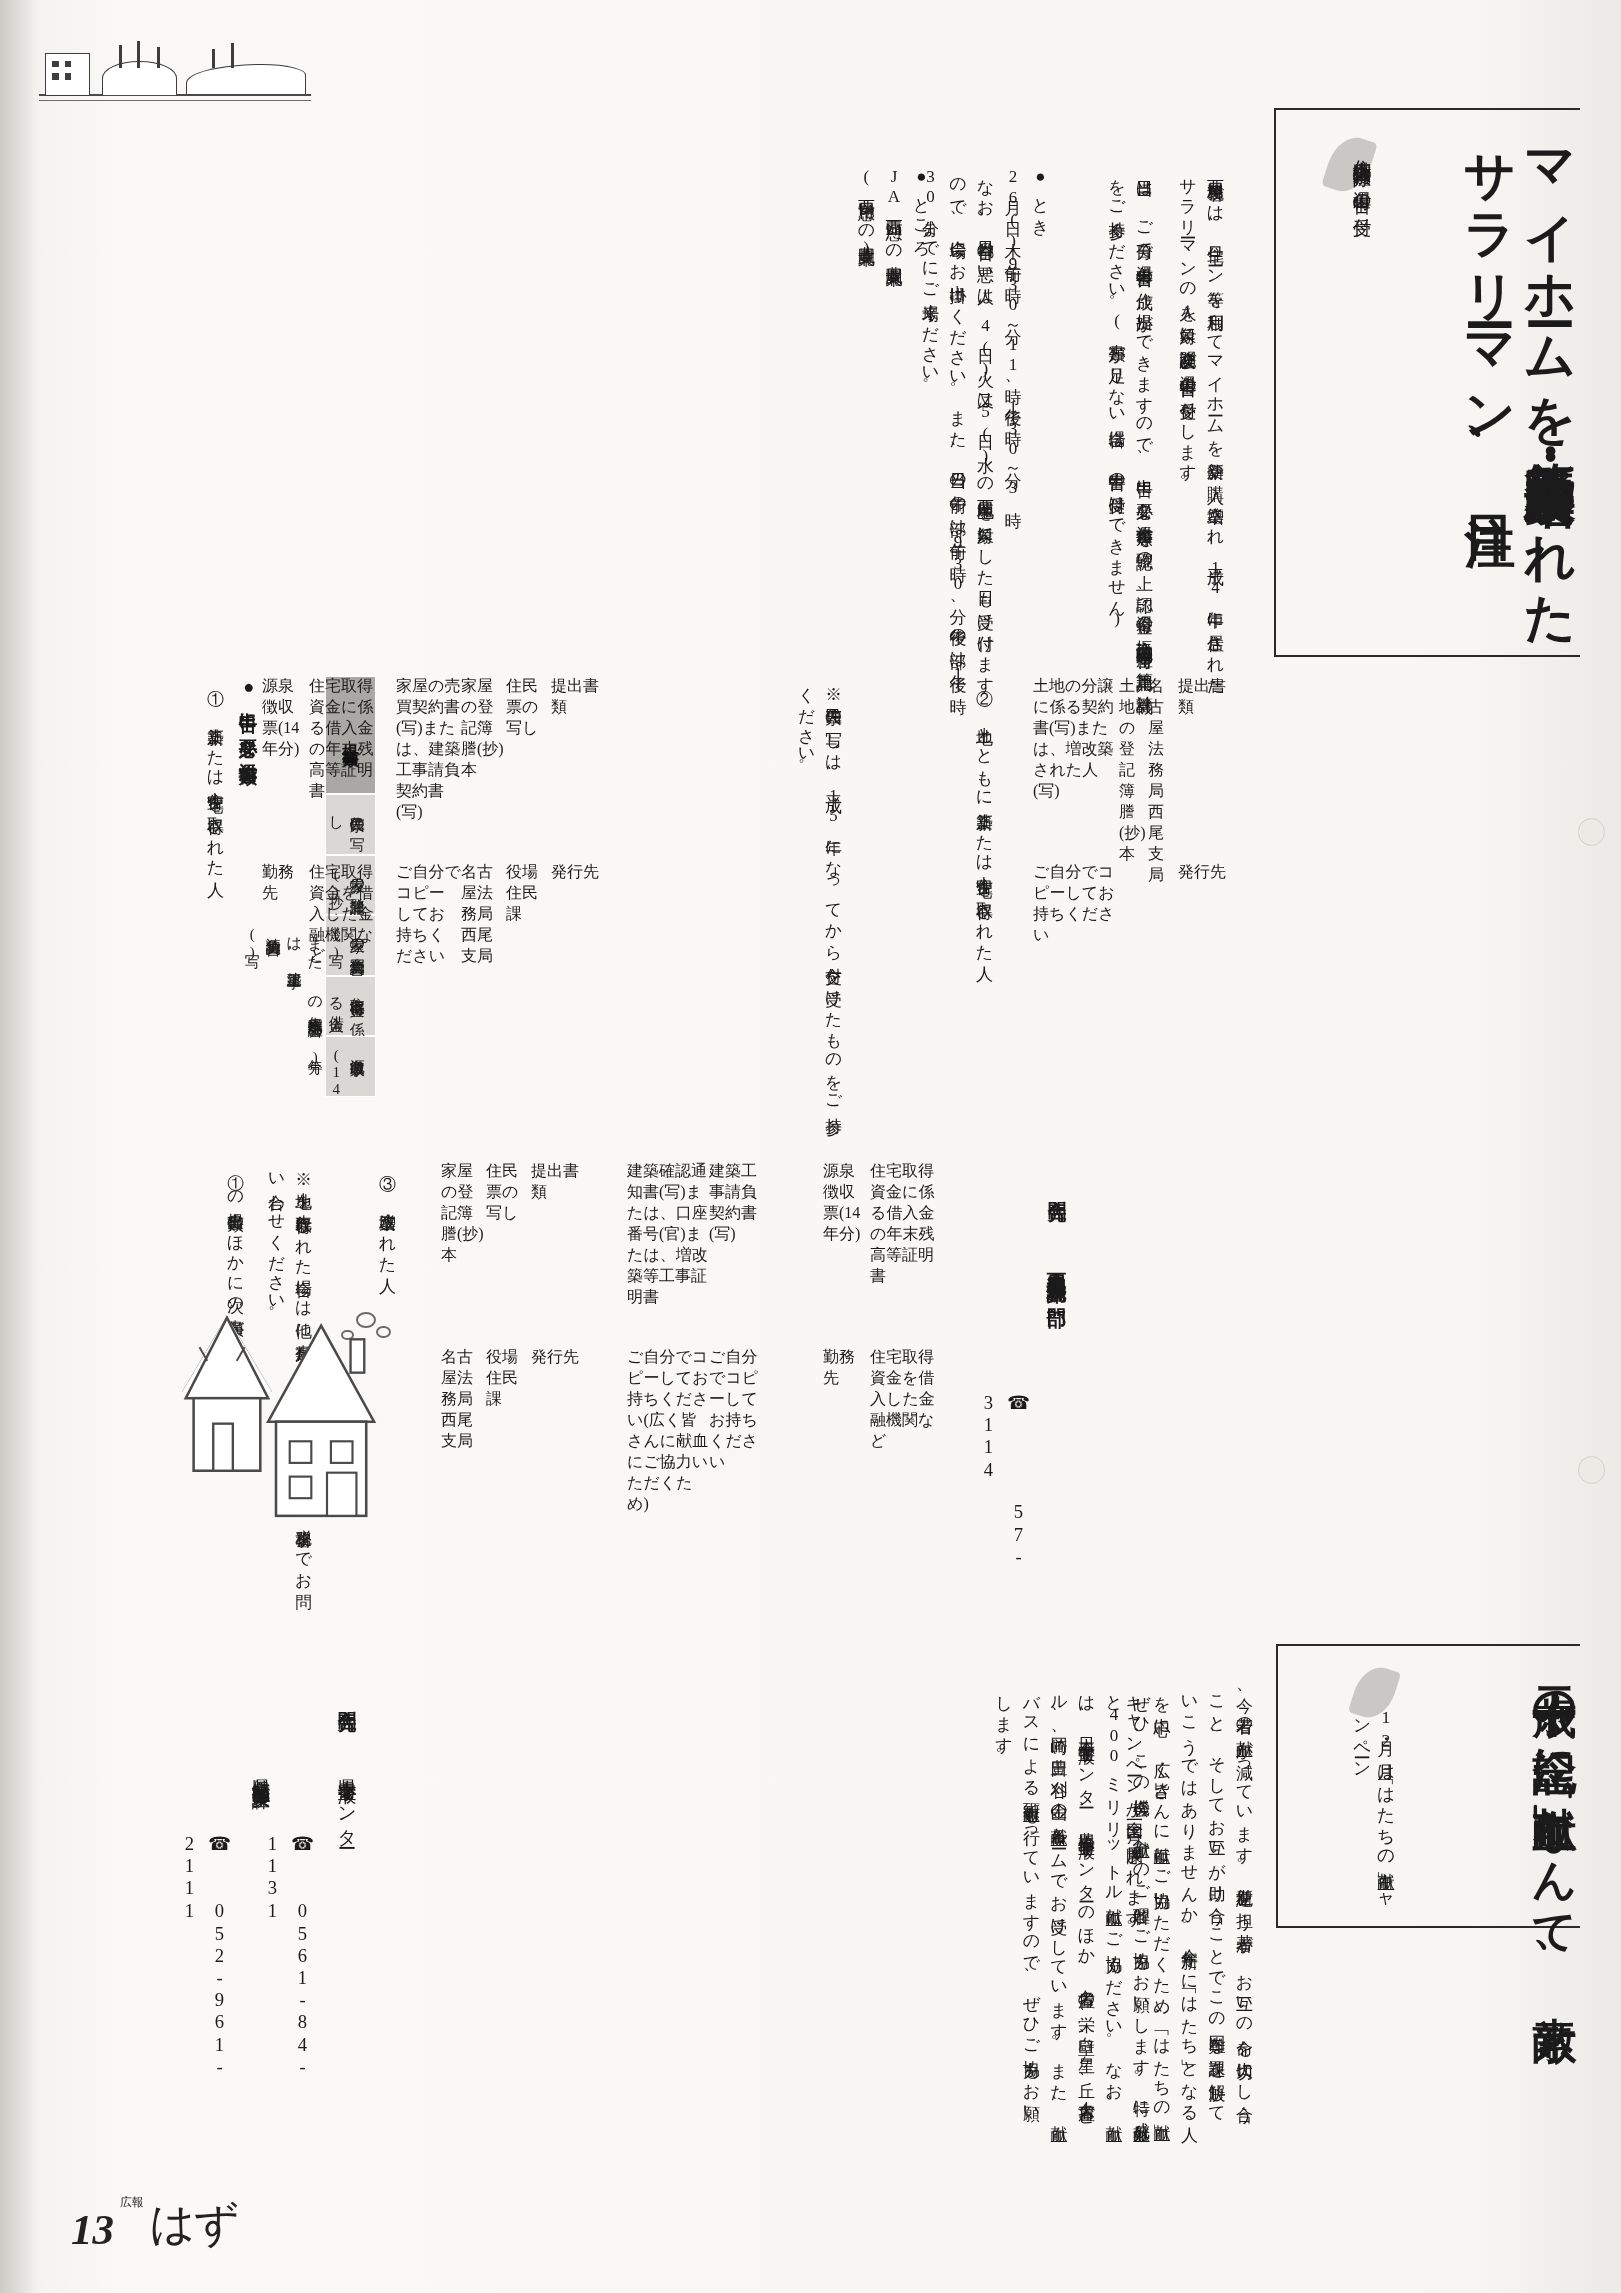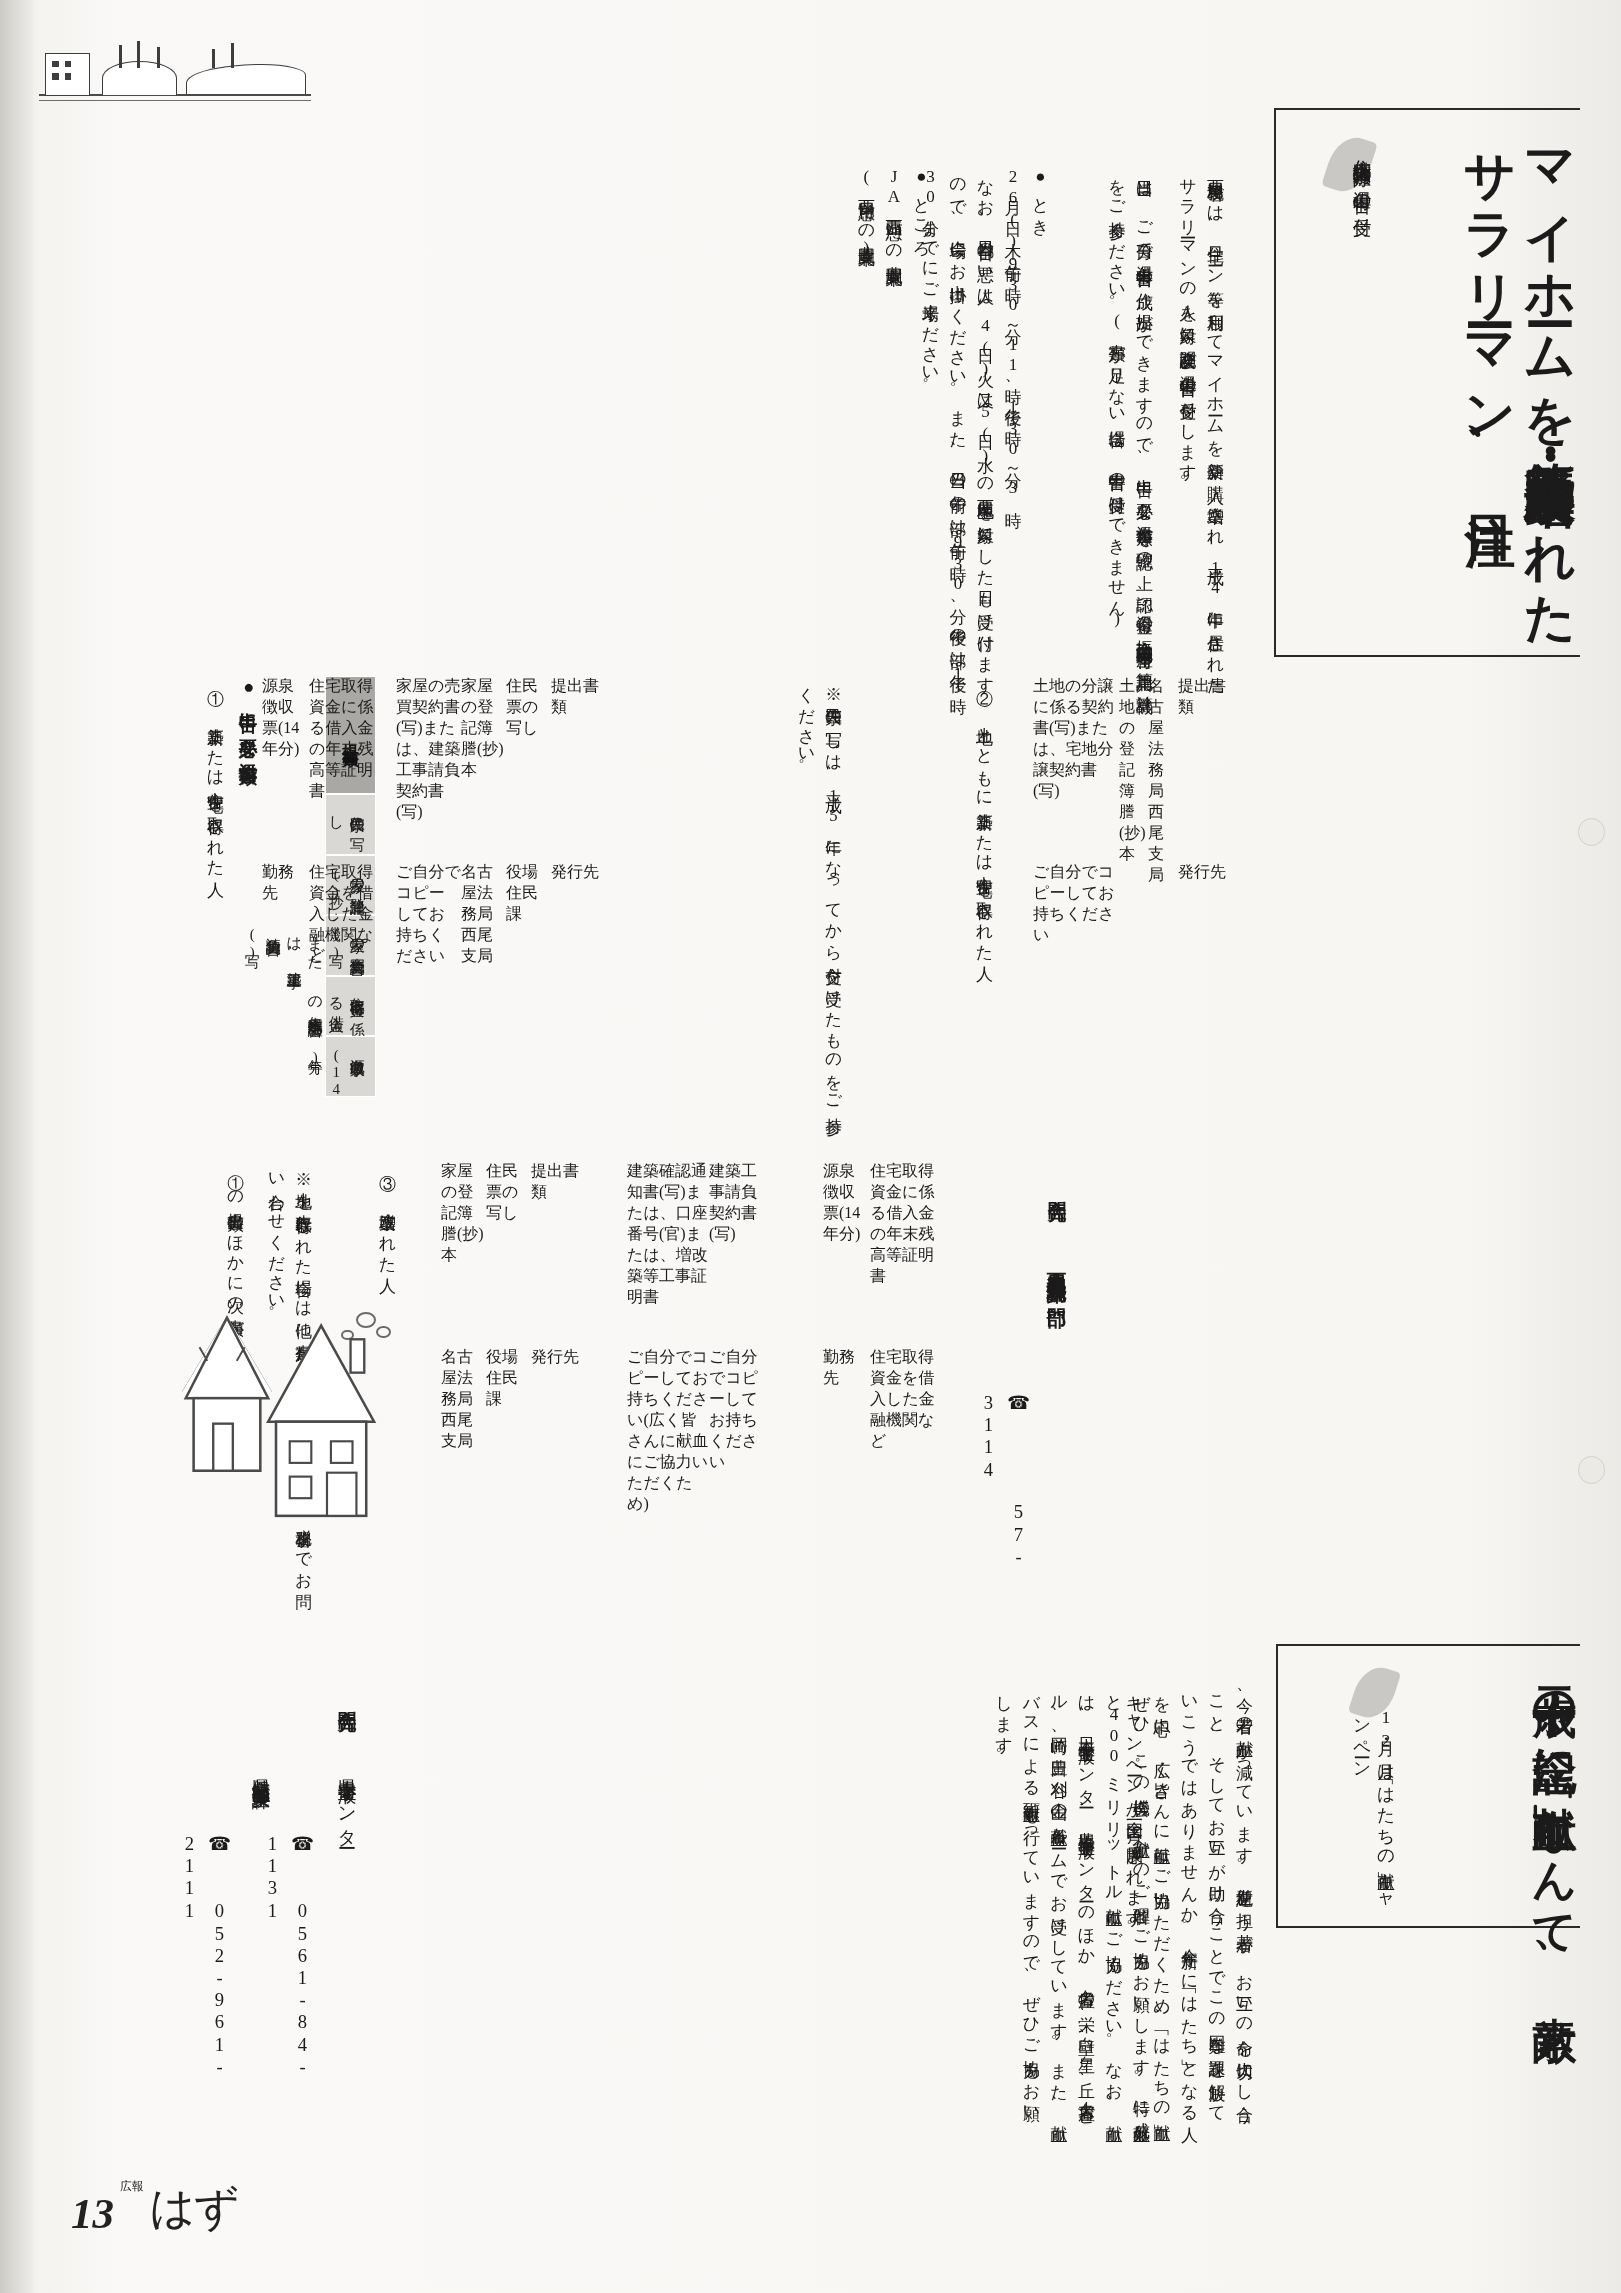--- a/index.html
+++ b/index.html
@@ -119,21 +119,21 @@
     background:#c9c8c4;border-radius:60% 10% 60% 10%;transform:rotate(18deg);
   }
   .title2-box{
     position:absolute;left:-9.8px;top:-11.8px;width:304px;height:284px;
     border-left:2px solid #2a2a2a;border-top:2px solid #2a2a2a;border-bottom:2px solid #2a2a2a;
     box-sizing:border-box;
   }
 
   
   .footer{
-    position:absolute;left:71px;bottom:56px;display:flex;align-items:flex-end;gap:5.9px;
+    position:absolute;left:71px;bottom:40px;display:flex;align-items:flex-end;gap:5.9px;
   }
   .pagenum{font-size:43px;font-style:italic;font-weight:bold;color:#222;}
   .koho{font-size:11.8px;color:#222;margin-bottom:43px;}
   .hazu{font-size:45px;font-weight:normal;color:#222;letter-spacing:-2px;}
 
   .punchhole{
     position:absolute;right:15.7px;width:25.5px;height:25.5px;border:1px solid #d2d0cb;border-radius:50%;
     background:#eceae5;
   }
 </style>
@@ -231,21 +231,21 @@
   <div style="position:absolute;right:392px;top:676px;width:222px;height:423px;display:flex;flex-direction:row-reverse;">
     <div style="display:flex;flex-direction:column;width:51px;">
       <div class="hdr" style="height:186px;">提出書類</div>
       <div class="hdr" style="height:235px;">発行先</div>
     </div>
     <div style="display:flex;width:59px;">
       <div class="cell" style="height:186px;">土地の登記簿謄(抄)本</div>
       <div class="cell" style="height:235px;">名古屋法務局西尾支局</div>
     </div>
     <div style="display:flex;flex-direction:column;width:86px;">
-      <div class="cell" style="height:186px;">土地の分譲に係る契約書(写)または、宅地分譲契約書(写)</div>
+      <div class="cell" style="height:186px;">土地の分譲に係る契約書(写)または、増改築された人(写)</div>
       <div class="cell" style="height:235px;">ご自分でコピーしてお持ちください</div>
     </div>
   </div>
 
   <div class="col" style="right:1372px;top:1161px;height:402px;font-size:16.7px;">①の提出書類のほかに次の書類が必要です。</div>
   <div class="col" style="right:1304px;top:1161px;height:421px;font-size:16.7px;">※土地を先行取得された場合には他に書類が必要になりますので、税務署までお問い合わせください。</div>
   <div class="col" style="right:1220px;top:1161px;height:294px;font-size:17px;">③ 増改築された人</div>
 
   <div style="position:absolute;right:1039px;top:1161px;width:174px;height:431px;display:flex;flex-direction:row-reverse;">
     <div style="display:flex;flex-direction:column;width:51px;">

